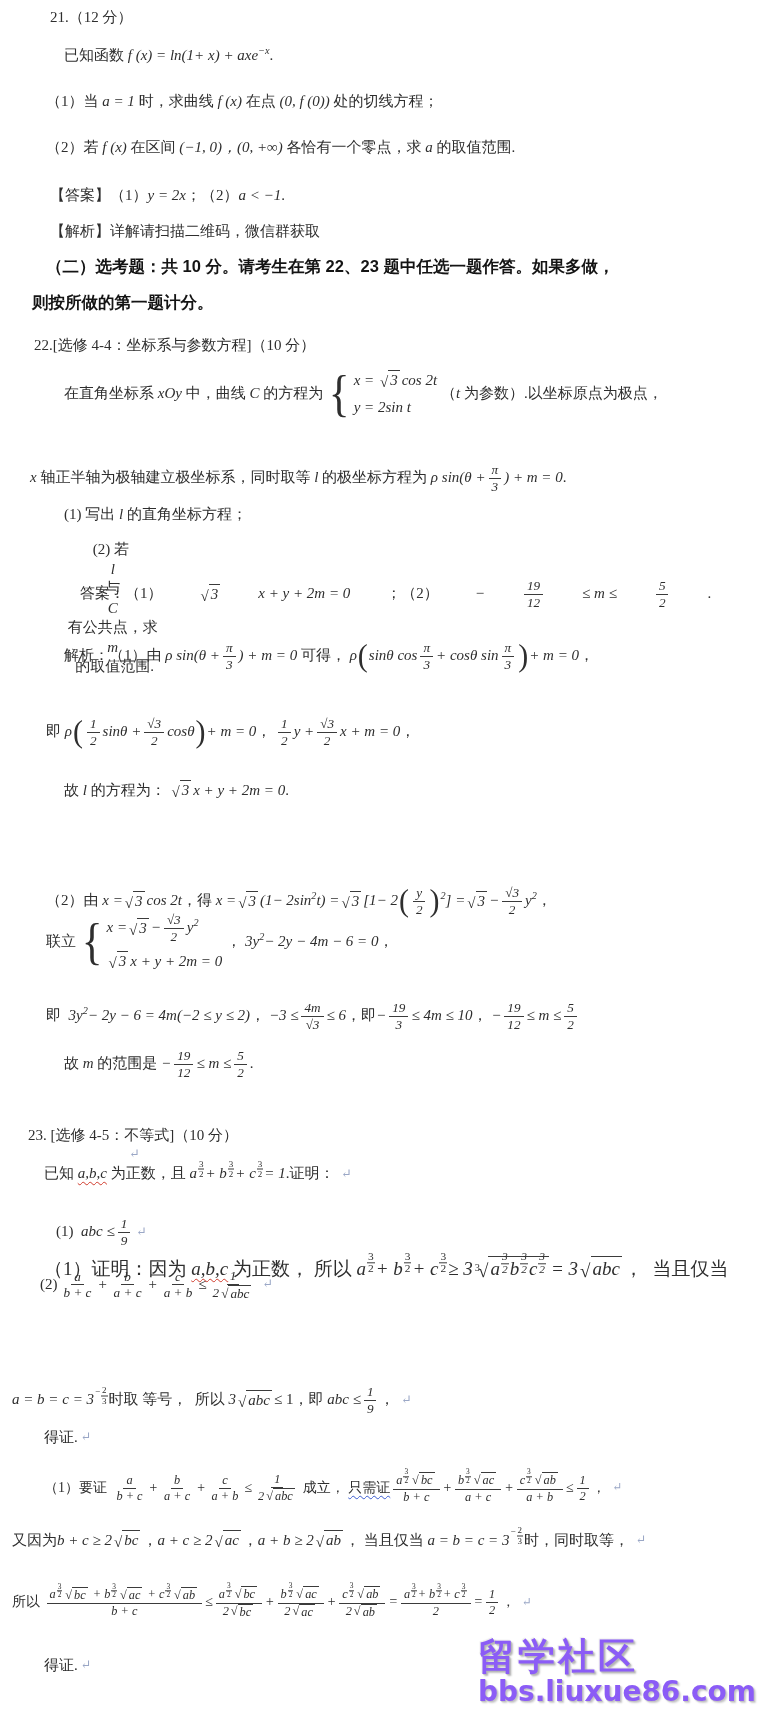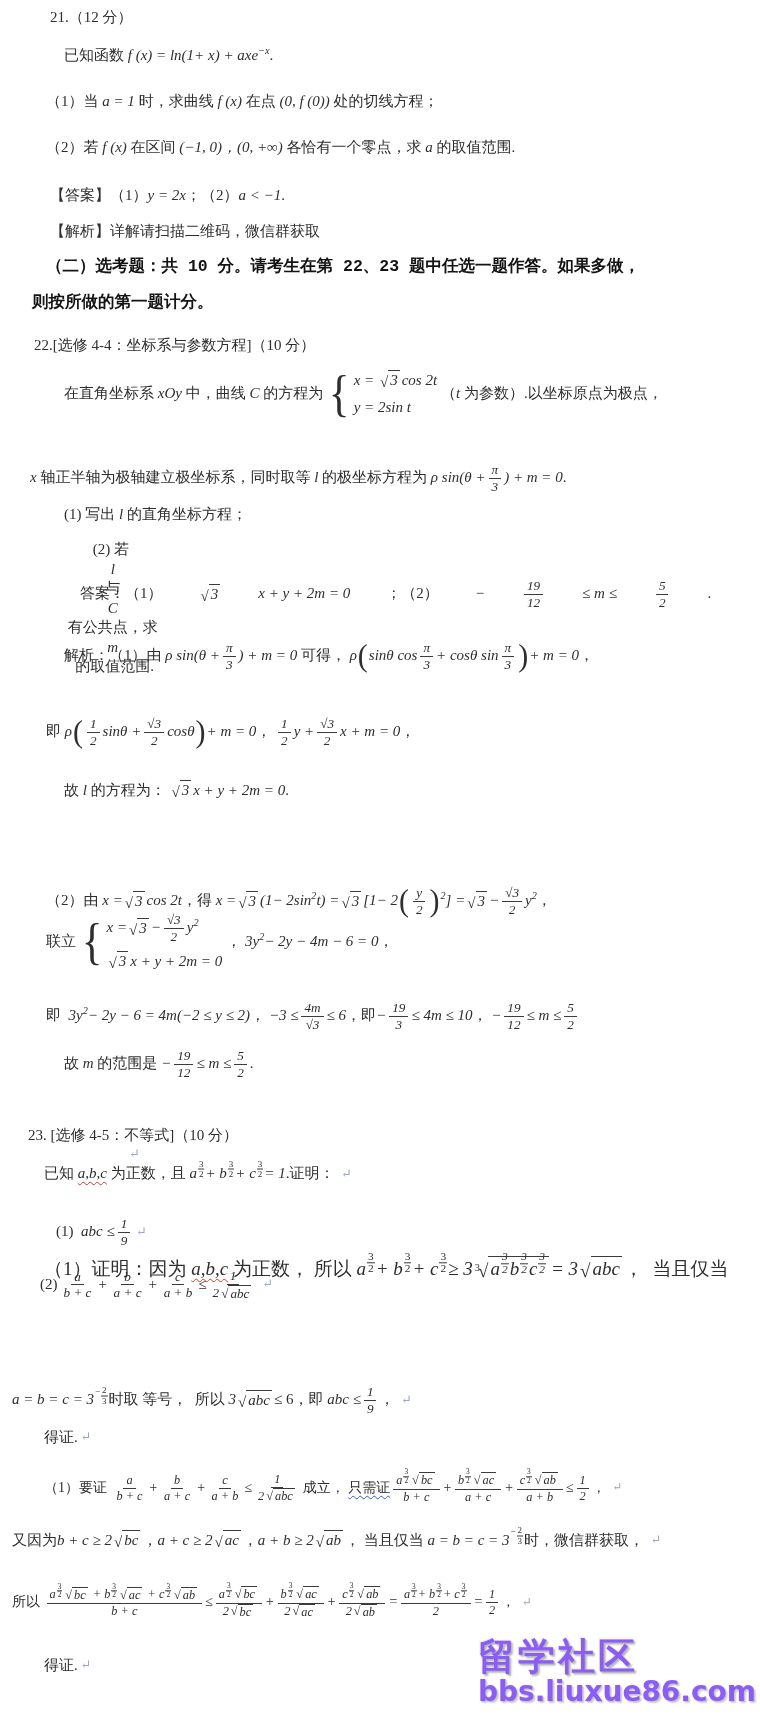--- a/index.html
+++ b/index.html
@@ -1,19 +1,19 @@
 <!DOCTYPE html>
 <html><head>
 <meta charset="utf-8">
 <style>
   html,body{margin:0;padding:0;background:#ffffff;}
   #page{position:relative;width:760px;height:1714px;background:#ffffff;overflow:hidden;
         font-family:"Liberation Serif","DejaVu Serif",serif;font-size:15px;color:#2e2e2e;}
   .line{position:absolute;display:flex;align-items:center;line-height:1.3;}
-  .line.bold{font-weight:bold;font-size:16.5px;color:#141414;font-family:Liberation Mono, monospace;}
+  .line.bold{font-weight:bold;font-size:16.5px;color:#141414;font-family:Liberation Sans, sans-serif;}
   .run{white-space:pre;}
   .math{font-style:italic;}
   .fr{display:inline-flex;flex-direction:column;align-items:center;font-size:0.88em;margin:0 3px;}
   .fr>.n{border-bottom:1px solid #3b3b3b;padding:0 3px;line-height:1.18;display:inline-flex;align-items:center;}
   .fr>.d{padding:0 3px;line-height:1.18;display:inline-flex;align-items:center;}
   .fs{display:inline-flex;transform:translateY(-0.5em);font-size:0.6em;margin:0 1px;}
   .fscol{display:inline-flex;flex-direction:column;align-items:center;line-height:1.05;}
   .fscol .n{border-bottom:1px solid #3b3b3b;padding:0 1px;}
   .fscol .d2{padding:0 1px;}
   .fspre{margin-right:1px;}
@@ -616,21 +616,21 @@
         </span>
       </span>
       <span class="run">时取 等号，  所以 </span>
       <span class="run math">3</span>
       <span class="sq">
         <span class="rs">√</span>
         <span class="rad">
           <span class="run math">abc</span>
         </span>
       </span>
-      <span class="run">≤ 6，即 </span>
+      <span class="run">≤ 1，即 </span>
       <span class="run math">abc ≤</span>
       <span class="fr">
         <span class="n">
           <span class="run math">1</span>
         </span>
         <span class="d">
           <span class="run math">9</span>
         </span>
       </span>
       <span class="run">， </span>
@@ -786,21 +786,21 @@
       </span>
       <span class="run">， 当且仅当 </span>
       <span class="run math">a = b = c = 3</span>
       <span class="fs">
         <span class="fspre">−</span>
         <span class="fscol">
           <span class="n">2</span>
           <span class="d2">3</span>
         </span>
       </span>
-      <span class="run">时，微信群获取， </span>
+      <span class="run">时，同时取等， </span>
       <span class="run ret">↵</span>
     </div>
     <div class="line" style="left: 12px; top: 1586px; font-size: 14px;">
       <span class="run">所以 </span>
       <span class="fr">
         <span class="n">
           <span class="run math">a</span>
           <span class="fs">
             <span class="fscol">
               <span class="n">3</span>

